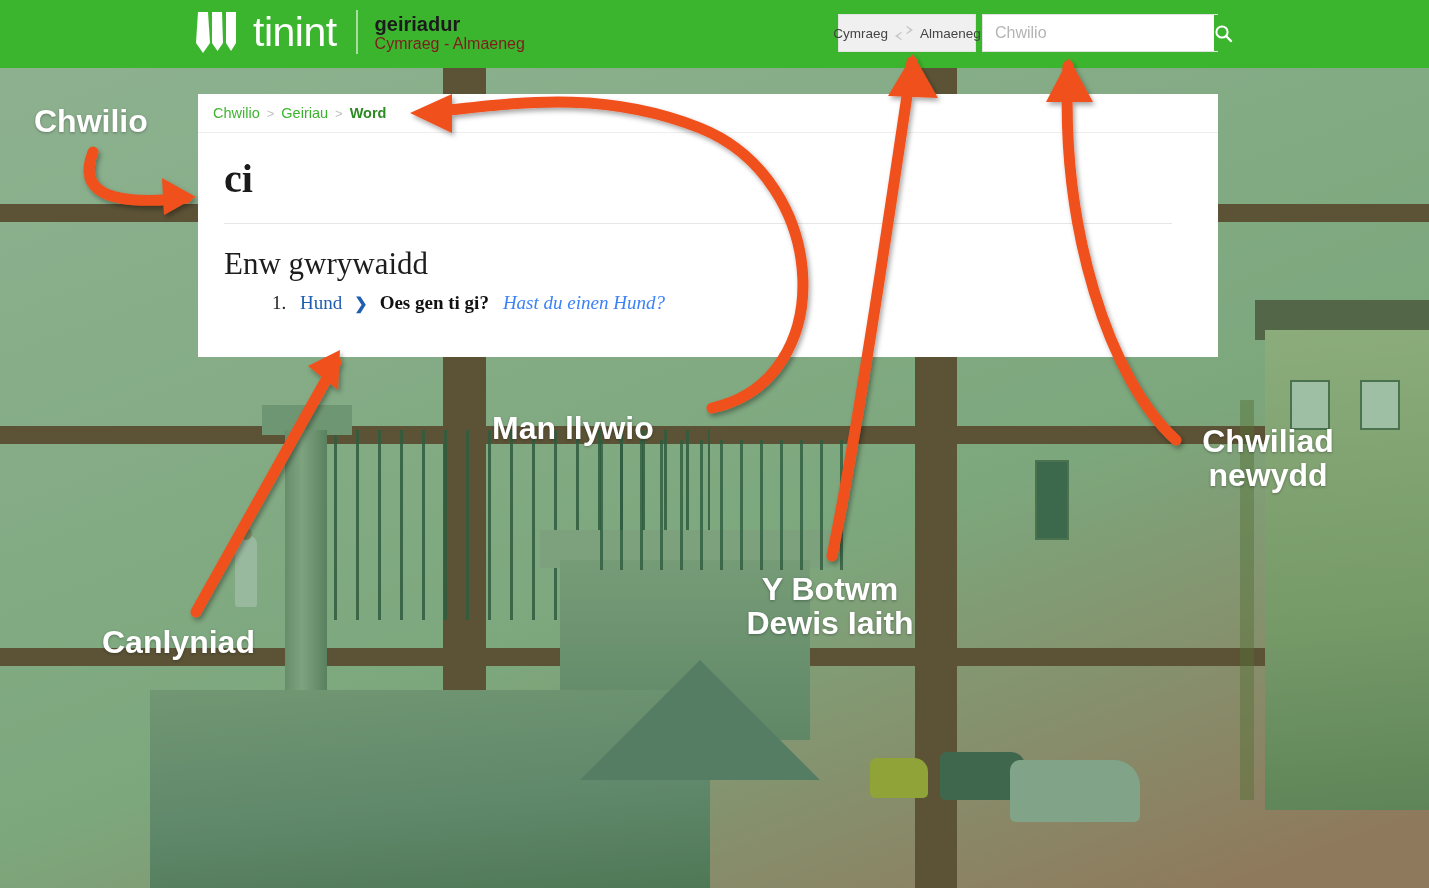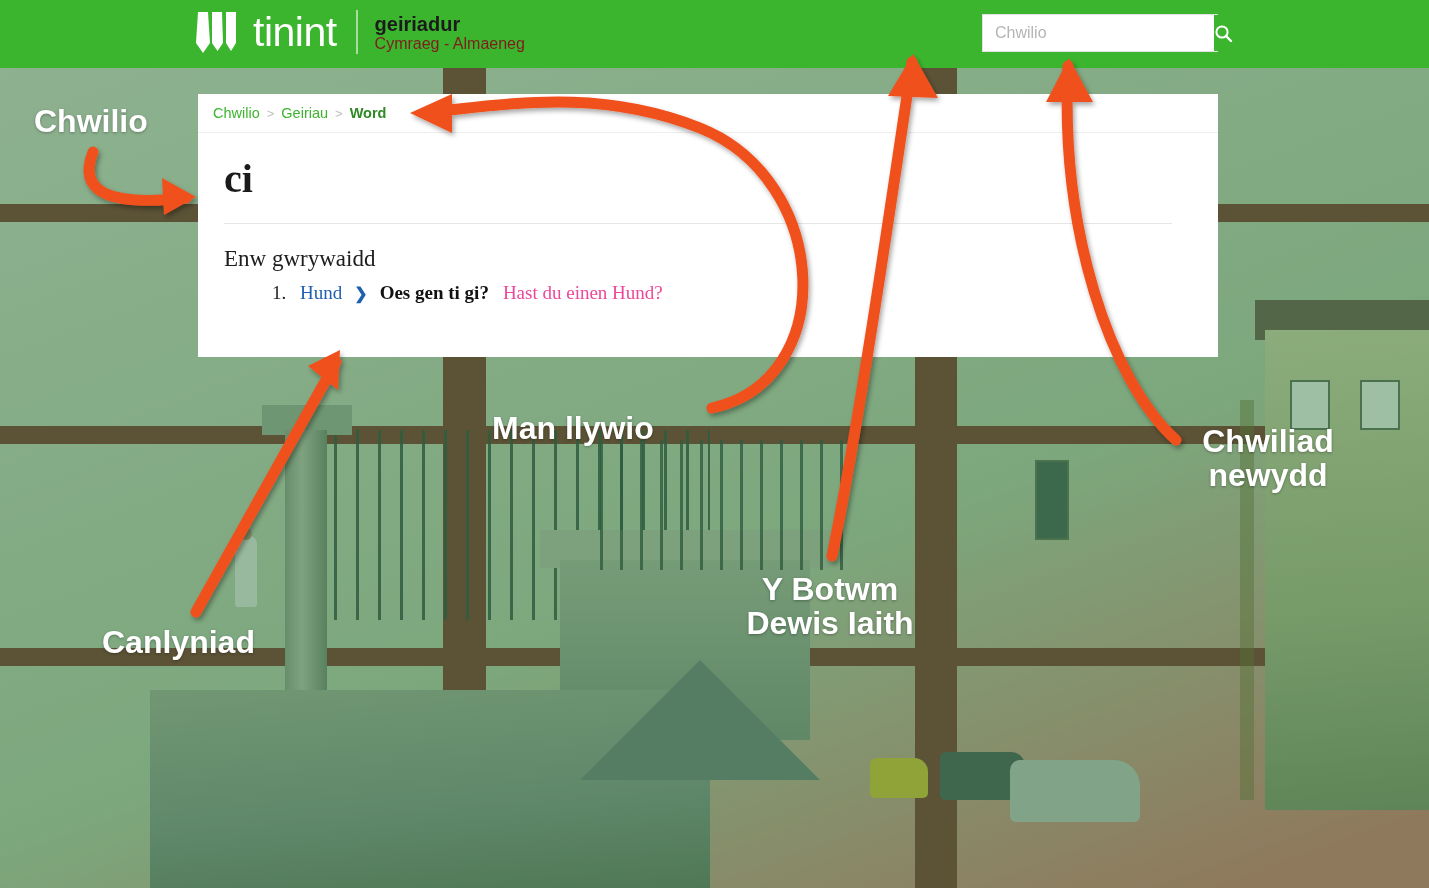--- a/index.html
+++ b/index.html
@@ -226,32 +226,32 @@
 
   #entry { padding: 26px 36px 0 26px; }
   #headword {
     font-family: "Liberation Serif", serif;
     font-size: 40px; font-weight: bold; color: #1a1a1a;
     line-height: 1; padding-bottom: 24px;
   }
   #hr { height: 1px; background: #e6e6e6; margin-right: 10px; }
   #pos {
     font-family: "Liberation Serif", serif;
-    font-size: 23px; color: #1d1d1d; padding: 22px 0 10px 0;
+    font-size: 31px; color: #1d1d1d; padding: 22px 0 10px 0;
   }
   #senses { list-style: none; padding-left: 48px; }
   #senses li {
     font-family: "Liberation Serif", serif; font-size: 19px;
     display: flex; align-items: baseline; gap: 0; color: #1d1d1d;
   }
   .num { width: 28px; color: #1d1d1d; }
   .trans { color: #1f5fb0; }
   .chev { color: #1f5fb0; font-weight: bold; margin: 0 12px; font-size: 16px; }
   .ex-src { font-weight: bold; color: #111; }
-  .ex-tgt { color: #ec4899; margin-left: 14px; }
+  .ex-tgt { color: #3b82f6; margin-left: 14px; font-style: italic; }
 
   
   #anno { position: absolute; inset: 0; z-index: 40; pointer-events: none; }
   .note {
     position: absolute; color: #ffffff; font-weight: bold;
     font-size: 32px; line-height: 1.07;
     text-shadow: 0 1px 3px rgba(0,0,0,.30);
     white-space: pre-line;
   }
   #note-chwilio { left: 34px; top: 104px; }
@@ -341,20 +341,28 @@
         <path d="M30 2 L40 2 L40 33 L35 41 L30 33 Z" fill="#ffffff"></path>
       </svg>
       <span class="wordmark">tinint</span>
       <div class="brand-sep"></div>
       <div class="brand-text">
         <div class="brand-title">geiriadur</div>
         <div class="brand-sub">Cymraeg - Almaeneg</div>
       </div>
     </div>
 
+    <div id="lang-toggle">
+      <span class="l">Cymraeg</span>
+      <svg class="swap" viewBox="0 0 22 14">
+        <path d="M1 4 H17 L13 0.6 L14.2 0 L20 4 L14.2 8 L13 7.4 L17 4" fill="#c9c9c9"></path>
+        <path d="M21 10 H5 L9 6.6 L7.8 6 L2 10 L7.8 14 L9 13.4 L5 10" fill="#c9c9c9"></path>
+      </svg>
+      <span class="l">Almaeneg</span>
+    </div>
 
     <div id="search-wrap">
       <input id="search-input" type="text" placeholder="Chwilio" style="">
       <button id="search-btn">
         <svg width="19" height="19" viewBox="0 0 19 19">
           <circle cx="8" cy="8" r="5.6" fill="none" stroke="#ffffff" stroke-width="2"></circle>
           <line x1="12" y1="12" x2="17" y2="17" stroke="#ffffff" stroke-width="2.4" stroke-linecap="round"></line>
         </svg>
       </button>
     </div>

